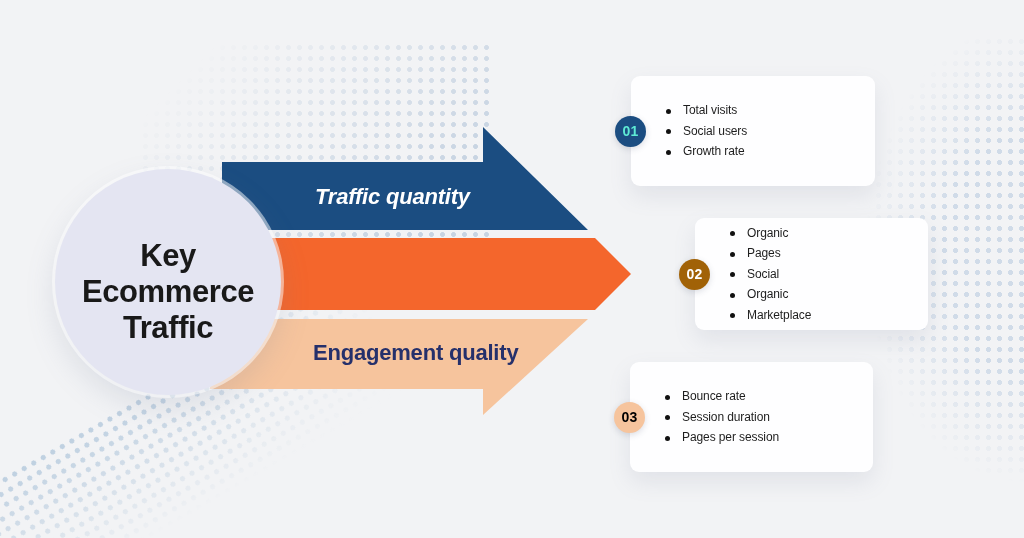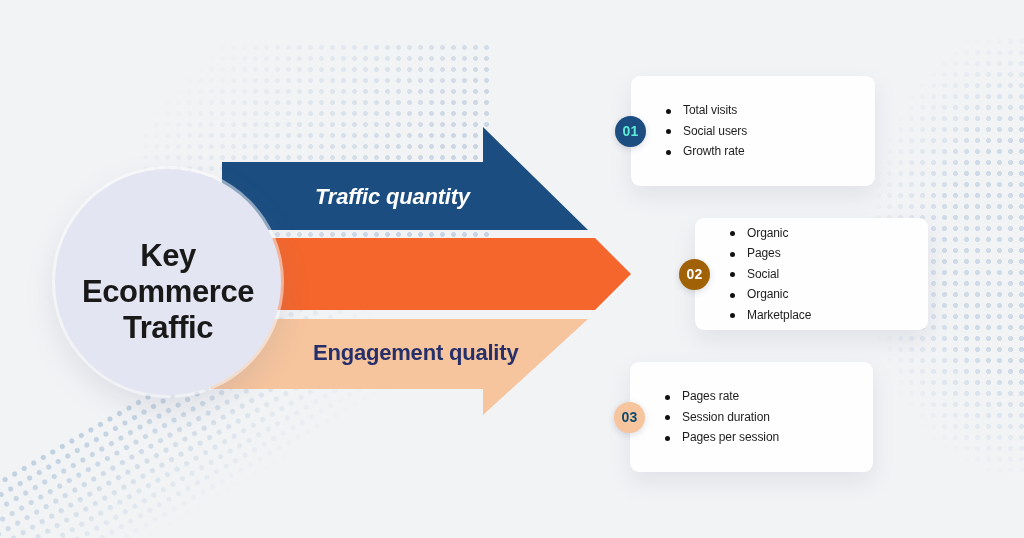--- a/index.html
+++ b/index.html
@@ -88,21 +88,21 @@
   }
   .badge{
     position:absolute;left:-16px;top:50%;margin-top:-15.5px;
     width:31px;height:31px;border-radius:50%;
     display:flex;align-items:center;justify-content:center;
     font-size:14px;font-weight:700;letter-spacing:.3px;
     box-shadow:0 2px 6px rgba(60,70,100,.18);
   }
   #badge-1{background:#1b4d81;color:#5eead4;}
   #badge-2{background:#a16207;color:#ffffff;}
-  #badge-3{background:#f6c49d;color:#0c4a6e;}
+  #badge-3{background:#f6c49d;color:#000000;}
 </style>
 </head>
 <body>
 
 <div id="stage">
 
   <div id="pattern-top" class="halftone">
       <div class="dots"></div>
     </div>
   <div id="pattern-right" class="halftone">
@@ -151,19 +151,19 @@
       <li>Organic</li>
       <li>Marketplace</li>
     </ul>
   </div>
 
   <div id="card-3" class="card">
     <div id="badge-3" class="badge">
       <span>03</span>
     </div>
     <ul>
-      <li>Pages rate</li>
+      <li>Bounce rate</li>
       <li>Session duration</li>
       <li>Pages per session</li>
     </ul>
   </div>
 
 </div>
 
 </body></html>

